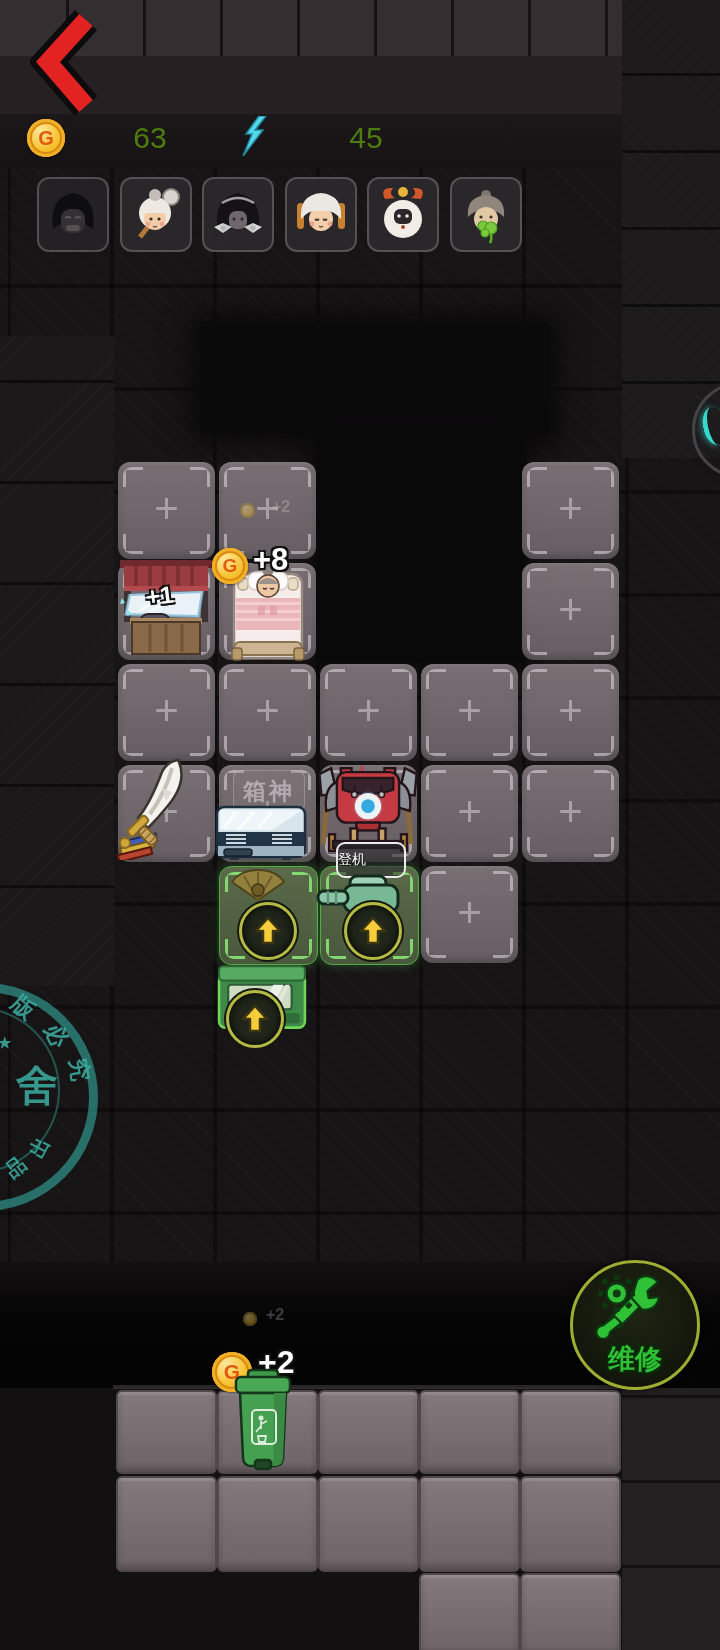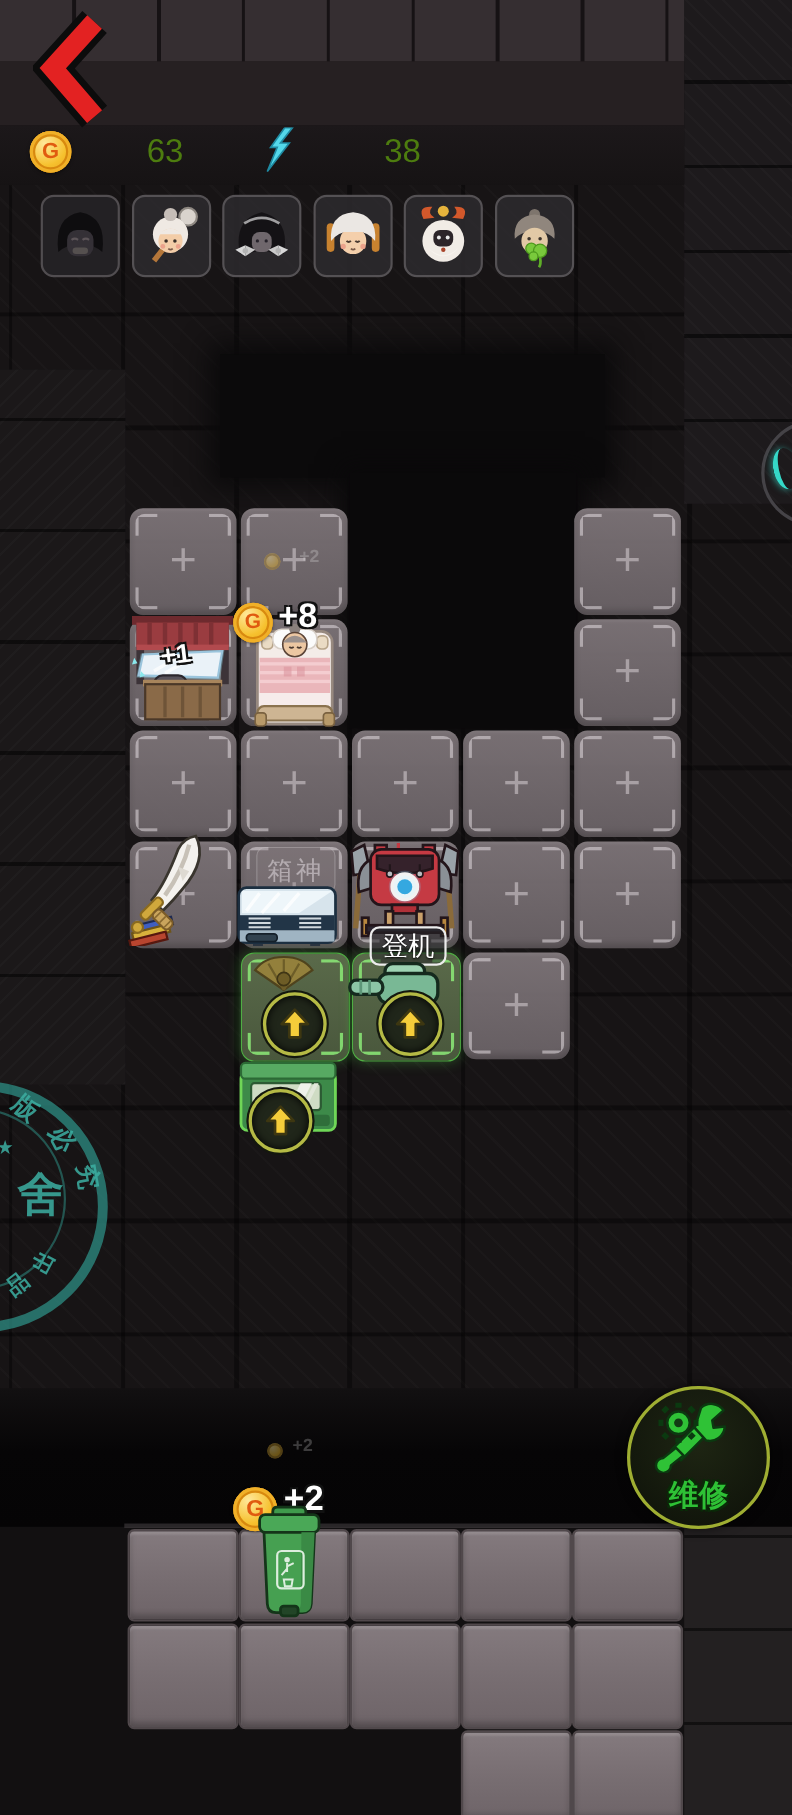--- a/index.html
+++ b/index.html
@@ -60,23 +60,23 @@
   .num{color:#4d7c0f;font-size:30px;text-align:center;}
   .bonus{color:#fff;font-weight:700;
     text-shadow:-2px -2px 0 #111,2px -2px 0 #111,-2px 2px 0 #111,2px 2px 0 #111,0 2px 0 #111;}
   .bonus.ghost{color:rgba(255,255,255,.22);text-shadow:none;font-weight:700;}
   .avatar{position:absolute;width:68px;height:71px;border-radius:12px;top:177px;
     background:rgba(44,42,46,.88);border:2px solid rgba(150,145,148,.4);
     display:flex;align-items:center;justify-content:center;}
   .avatar svg{width:58px;height:60px;}
   .slot-label{border-radius:8px;border:1.5px solid rgba(230,225,228,.28);
     background:rgba(135,126,130,.28);display:flex;align-items:center;justify-content:center;
-    color:rgba(228,221,225,.55);font-size:23px;font-weight:400;letter-spacing:3px;}
+    color:rgba(228,221,225,.55);font-size:23px;font-weight:700;letter-spacing:3px;}
   .btn-embark{border-radius:9px;border:2.5px solid #ececec;background:rgba(36,36,40,.55);
-    display:flex;align-items:center;justify-content:center;color:#fff;font-size:24px;
+    display:flex;align-items:center;color:#fff;font-size:14px;
     text-shadow:0 1px 2px #000;}
   .uparrow{border-radius:50%;background:#20261a;border:3px solid #b5ba45;
     box-shadow:0 0 0 2px #14180e,inset 0 0 8px #000;
     display:flex;align-items:center;justify-content:center;}
   .repair{border-radius:50%;background:radial-gradient(circle at 50% 40%,rgba(32,40,20,.92),rgba(14,18,9,.88));
     border:3px solid #9fae32;box-shadow:0 0 10px rgba(0,0,0,.6);}
   .repair-label{color:#2ec135;font-size:27px;font-weight:700;text-align:center;
     text-shadow:-2px -2px 0 #0a2a08,2px -2px 0 #0a2a08,-2px 2px 0 #0a2a08,2px 2px 0 #0a2a08;}
   .wm{color:rgba(60,175,162,.85);font-weight:700;}
   .ring-partial{border-radius:50%;border:3px solid #454347;}
@@ -129,21 +129,21 @@
     <path d="M56 12 L18 54 L56 98" fill="none" stroke="#e32222" stroke-width="18" stroke-linejoin="miter"></path>
   </svg>
 
   <div class="abs coin" style="left:27px;top:119px;width:38px;height:38px;font-size:20px;">
     <span>G</span>
   </div>
   <div class="abs num" style="left:118px;top:121px;width:64px;">63</div>
   <svg class="abs" style="left:240px;top:116px;" width="28" height="42" viewBox="0 0 28 42">
     <polygon points="19,0 6,18 12,18 3,40 23,14 15,14 26,0" fill="#54d8ea" stroke="#1f8aa2" stroke-width="1.5"></polygon>
   </svg>
-  <div class="abs num" style="left:334px;top:121px;width:64px;">38</div>
+  <div class="abs num" style="left:334px;top:121px;width:64px;">45</div>
 
   <div class="avatar" style="left:37px;background:#232124;">
     <svg viewBox="0 0 56 60">
       <path d="M8 44 Q4 12 28 8 Q52 12 48 44 Q38 36 28 38 Q18 36 8 44 Z" fill="#0e0d0f"></path>
       <rect x="16" y="24" width="24" height="24" rx="9" fill="#343036"></rect>
       <path d="M20 33 q3 -2 6 0 M30 33 q3 -2 6 0" stroke="#5c5458" fill="none" stroke-width="2"></path>
       <rect x="21" y="40" width="14" height="6" rx="3" fill="#55504f"></rect>
     </svg>
   </div>
   <div class="avatar" style="left:120px;">

